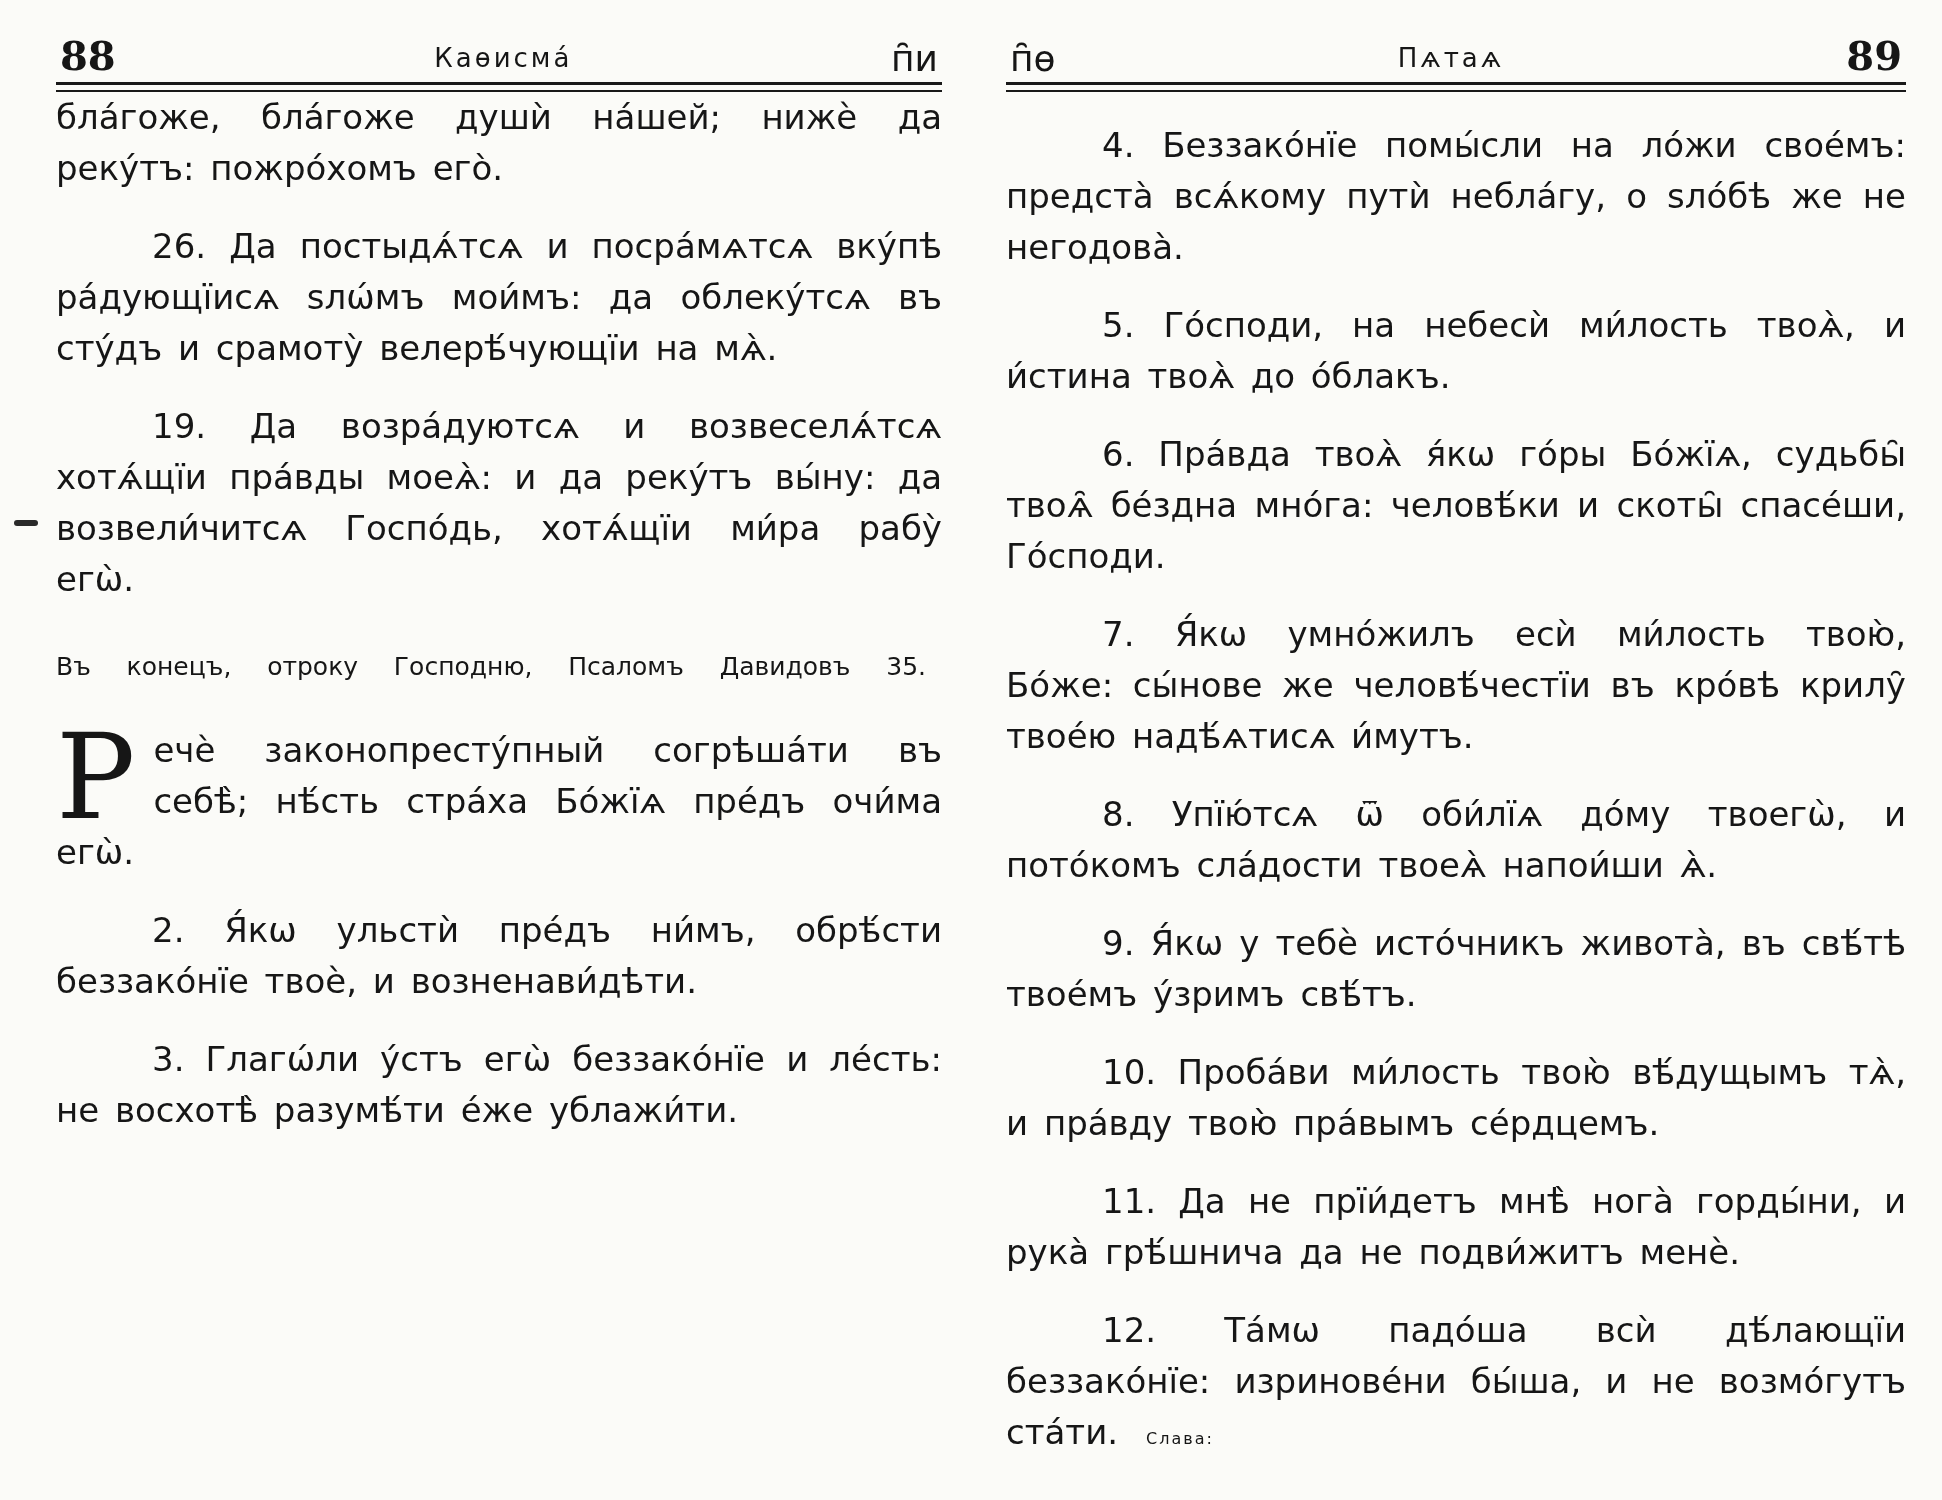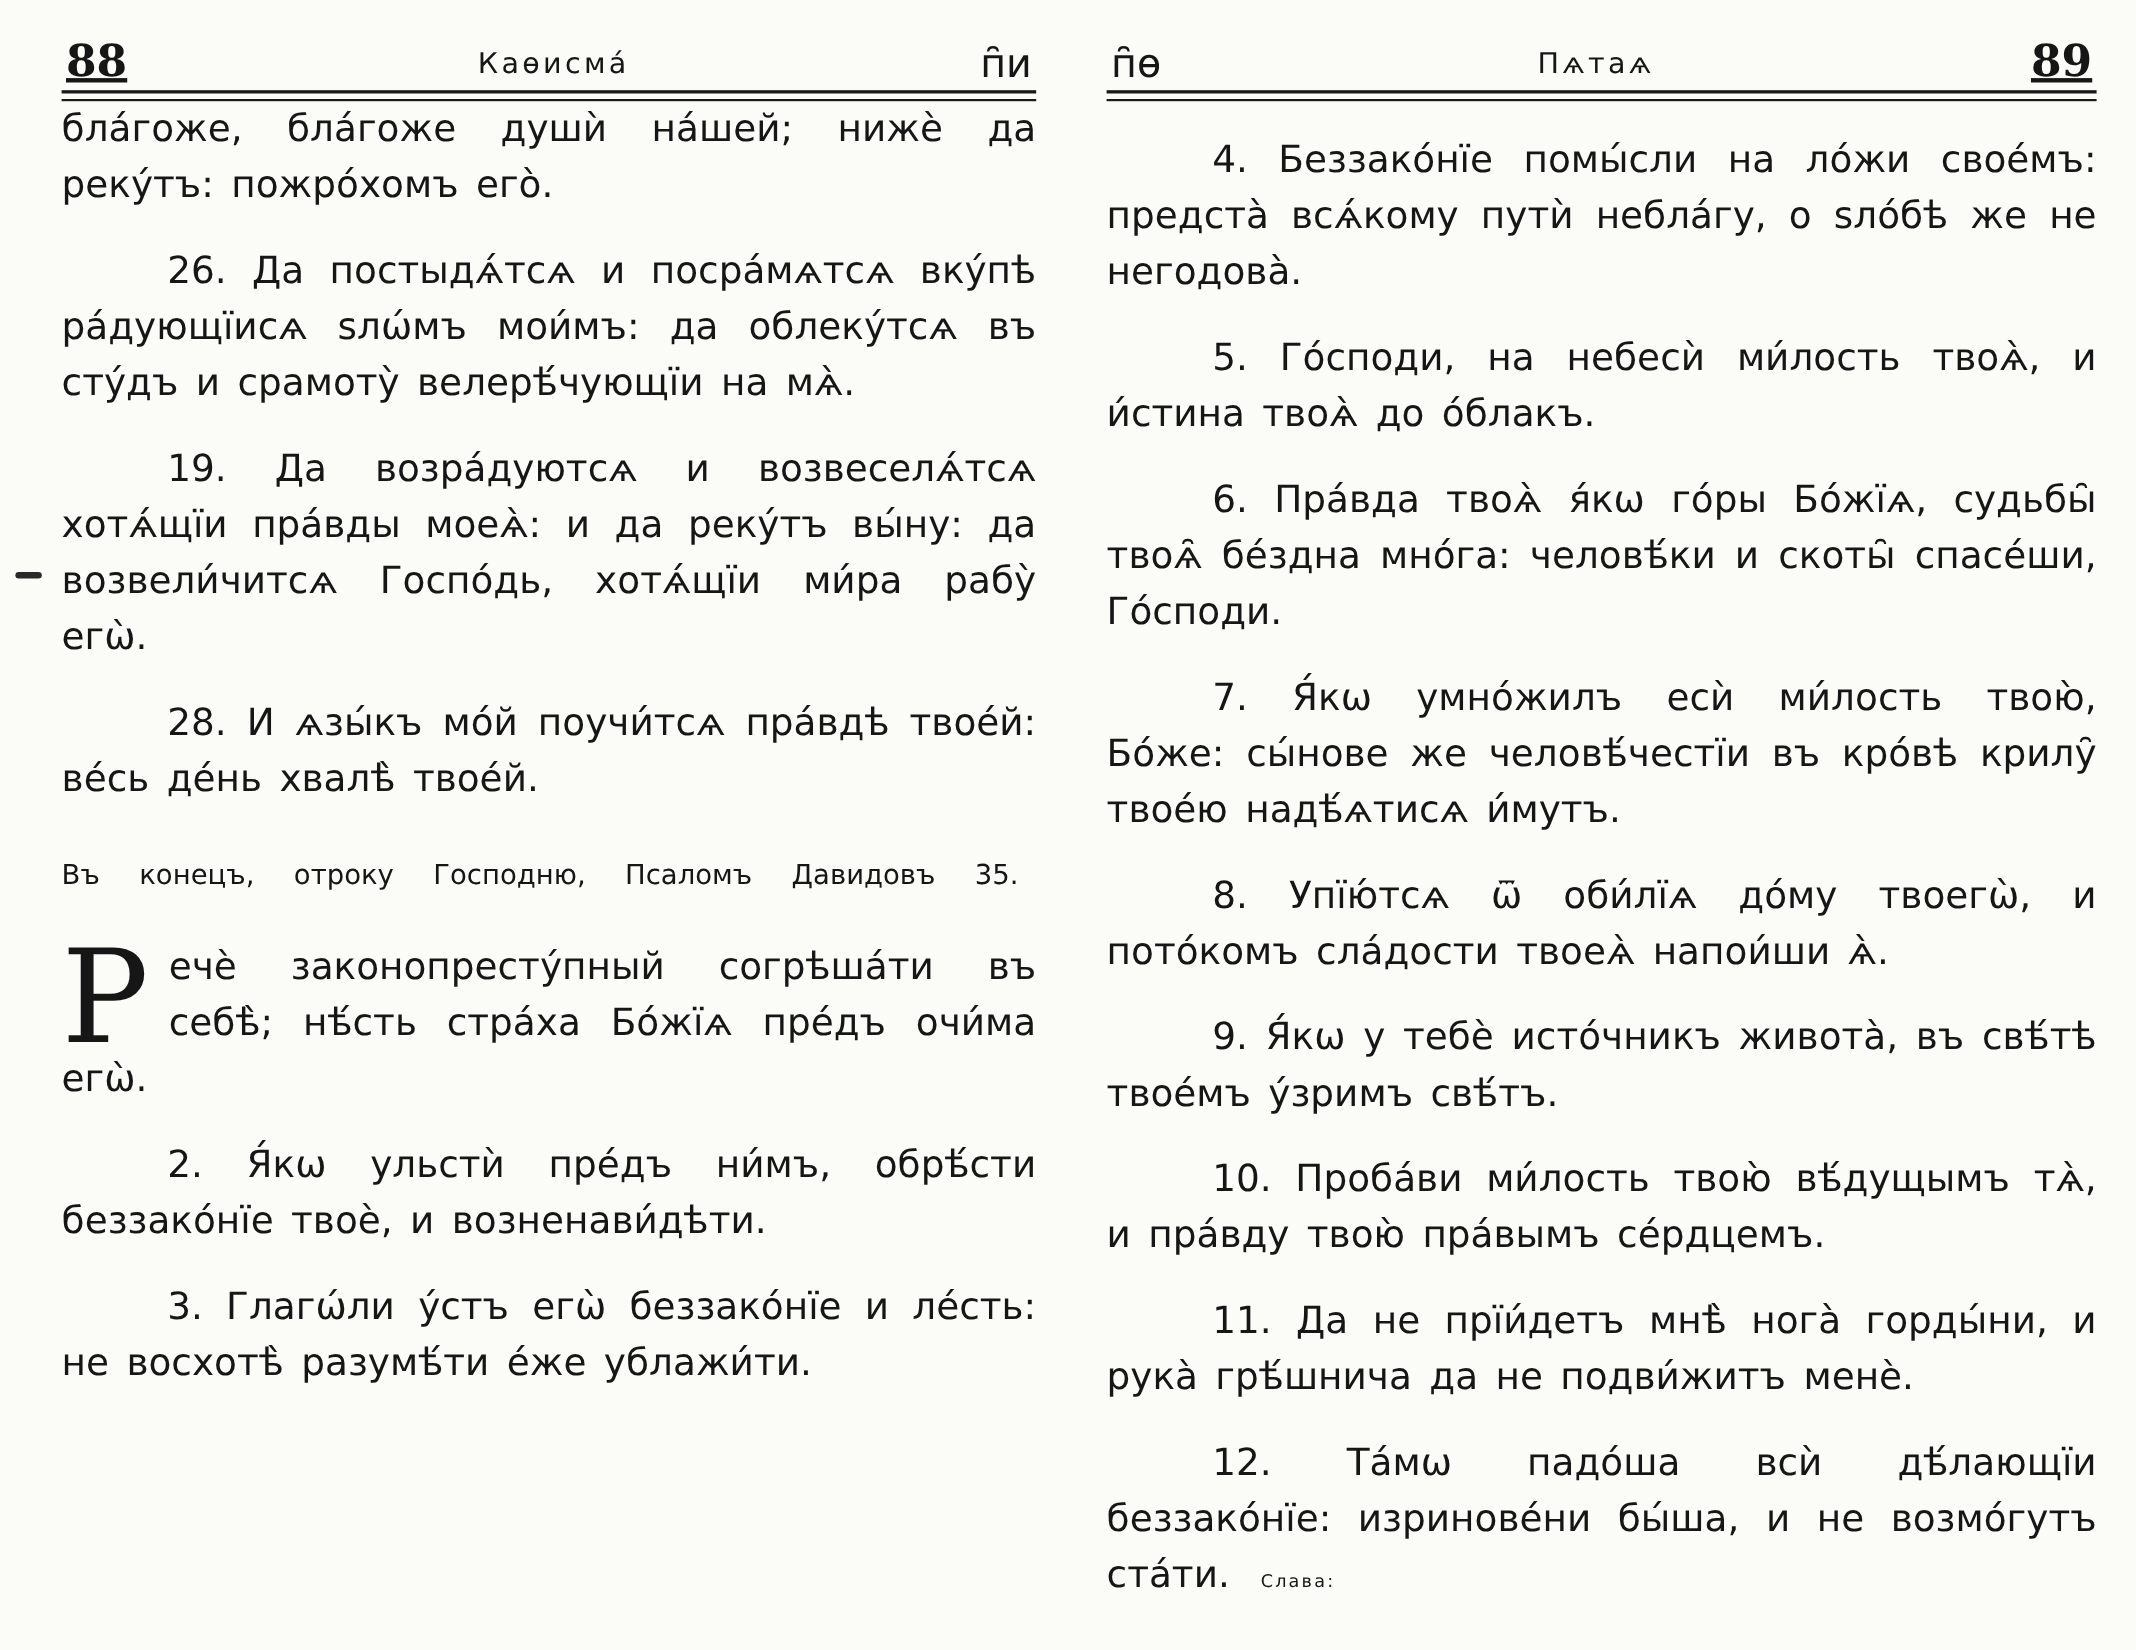--- a/index.html
+++ b/index.html
@@ -14,21 +14,21 @@
   .page{position:absolute;top:36px;}
   .page-left{left:56px;width:886px;}
   .page-right{left:1006px;width:900px;}
 
   .running-head{
     display:flex;align-items:flex-end;justify-content:space-between;
     padding:0 4px 6px 4px;
   }
   .rh-num-arabic{
     font-family:"DejaVu Serif", serif;
-    font-size:40px;line-height:40px;font-weight:bold;text-decoration:underline;
+    font-size:40px;line-height:40px;font-weight:bold;
   }
   .rh-title{
     font-size:26px;line-height:36px;letter-spacing:3px;
   }
   .rh-num-slav{
     font-size:36px;line-height:34px;
   }
   .double-rule{
     height:5px;
     border-top:3px solid #191919;
@@ -90,21 +90,20 @@
   <header class="running-head">
     <span class="rh-num-arabic">88</span>
     <span class="rh-title">Каѳисма́</span>
     <span class="rh-num-slav">п̑и</span>
   </header>
   <div class="double-rule"></div>
   <div class="page-body" id="left-body">
       <p class="verse no-indent">бла́гоже, бла́гоже душѝ на́шей; нижѐ да реку́тъ: пожро́хомъ его̀.</p>
       <p class="verse">26. Да постыдѧ́тсѧ и посра́мѧтсѧ вку́пѣ ра́дующїисѧ ѕлѡ́мъ мои́мъ: да облеку́тсѧ въ сту́дъ и срамоту̀ велерѣ́чующїи на мѧ̀.</p>
       <p class="verse">19. Да возра́дуютсѧ и возвеселѧ́тсѧ хотѧ́щїи пра́вды моеѧ̀: и да реку́тъ вы́ну: да возвели́читсѧ Госпо́дь, хотѧ́щїи ми́ра рабу̀ егѡ̀.</p>
-      <p class="verse">28. И ѧзы́къ мо́й поучи́тсѧ пра́вдѣ твое́й: ве́сь де́нь хвалѣ̀ твое́й.</p>
       <p class="psalm-heading">Въ конецъ, отроку Господню, Псаломъ Давидовъ 35.</p>
       <p class="verse no-indent dropcap-para"><span class="dropcap">Р</span>ечѐ законопресту́пный согрѣша́ти въ себѣ̀; нѣ́сть стра́ха Бо́жїѧ пре́дъ очи́ма егѡ̀.</p>
       <p class="verse">2. Я́кѡ ульстѝ пре́дъ ни́мъ, обрѣ́сти беззако́нїе твоѐ, и возненави́дѣти.</p>
       <p class="verse">3. Глагѡ́ли у́стъ егѡ̀ беззако́нїе и ле́сть: не восхотѣ̀ разумѣ́ти е́же ублажи́ти.</p>
     </div>
 </section>
 
 <section class="page page-right">
   <header class="running-head">
     <span class="rh-num-slav">п̑ѳ</span>

